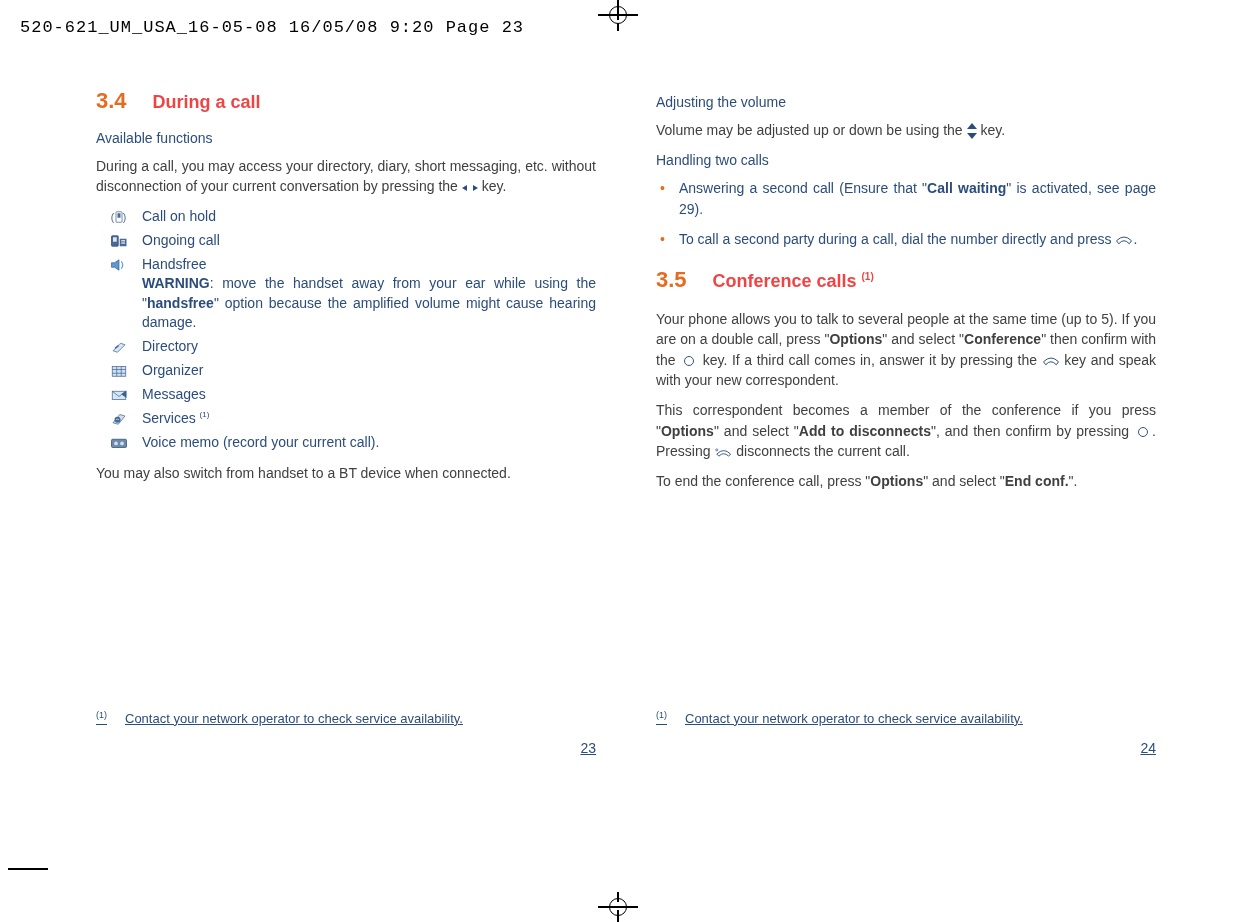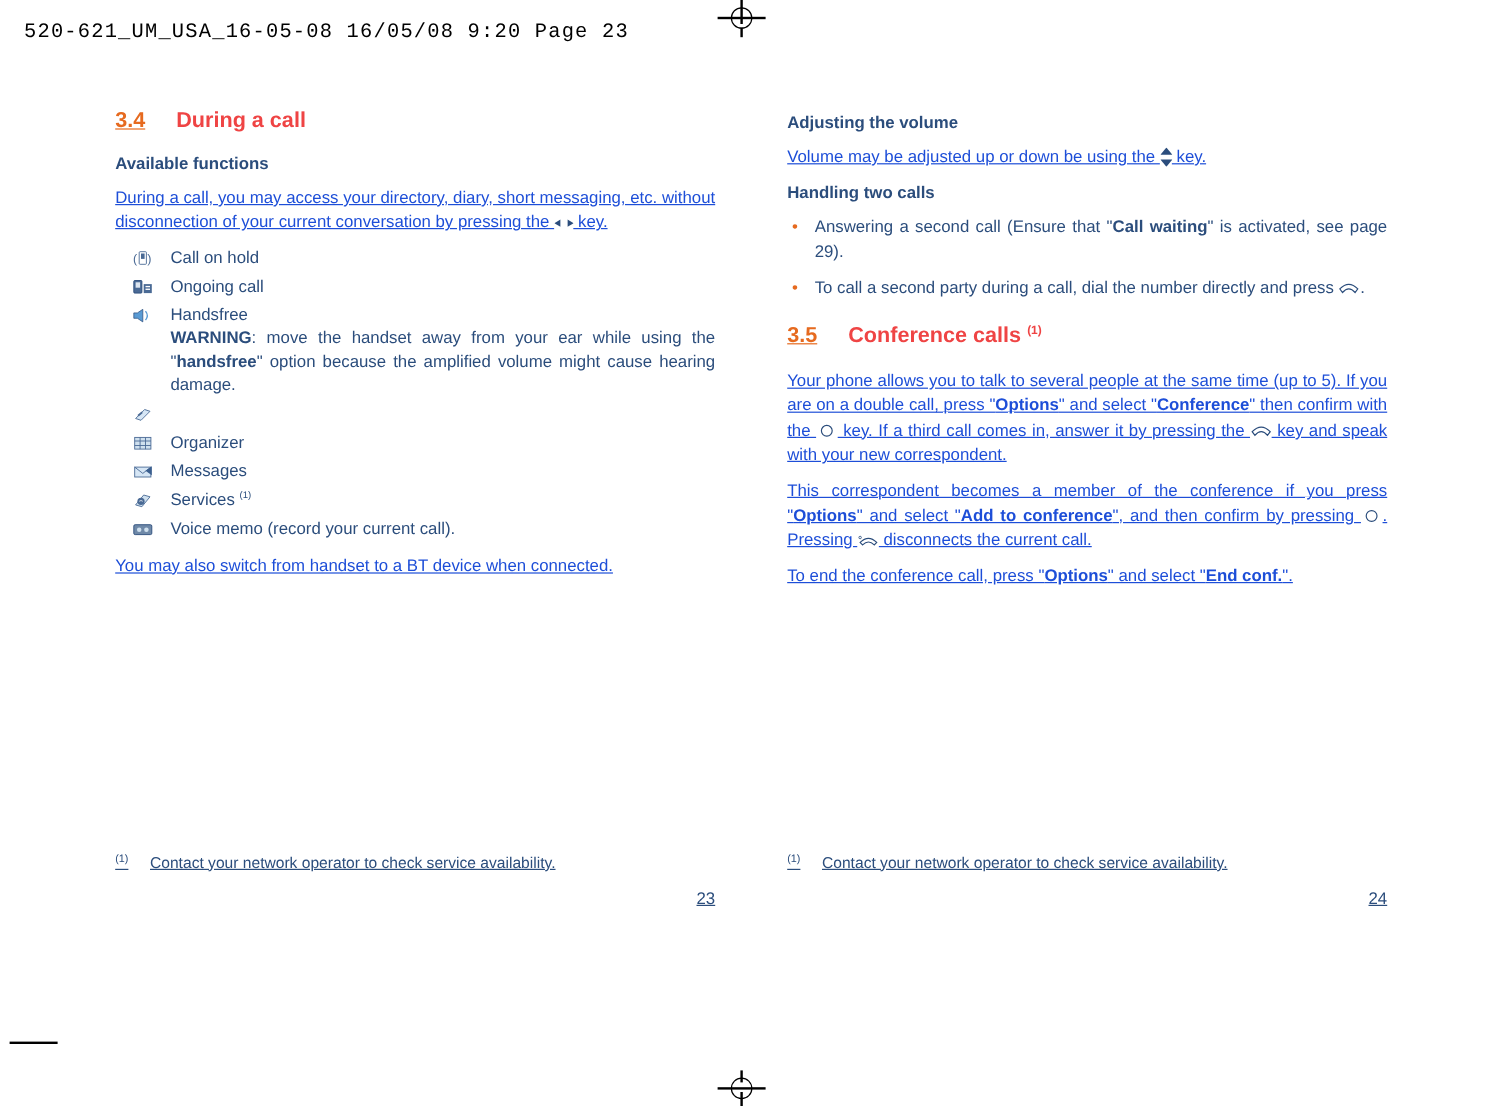--- a/index.html
+++ b/index.html
@@ -23,25 +23,25 @@
     font-family: "Courier New", monospace;
     font-size:17px; letter-spacing:1px; color:#000;text-align:right;
   }
   .pages {
     display:flex; flex-direction:row;
     position:absolute; top:88px; left:96px;
     width:1060px;
   }
   .page { width:500px; position:relative; }
   .page-left { margin-right:60px; }
-  .sec-num { color:#e66a1f; font-size:18px; font-weight:bold;text-decoration:underline; }
+  .sec-num { color:#e66a1f; font-size:22px; font-weight:bold; }
   .sec-title { color:#ef4444; font-size:18px; font-weight:bold; margin-left:20px; }
   h2 { margin-bottom:16px; }
-  .subhead { color:#2b4d7c; font-size:14px; font-weight:bold; margin:12px 0 10px; }
-  p { color:#1d4ed8; line-height:1.45; text-align:justify; margin-bottom:10px;text-decoration:underline; }
+  .subhead { color:#2b4d7c; font-size:14px; font-weight:normal; margin:12px 0 10px; }
+  p { color:#404040; line-height:1.45; text-align:justify; margin-bottom:10px; }
   .func-list { margin:6px 0 10px; }
   .func-row { display:flex; align-items:flex-start; margin-bottom:4px; line-height:1.4; }
   .func-icon { width:46px; flex:0 0 46px; display:flex; justify-content:center; align-items:center; height:20px; }
   .func-text { flex:1; color:#2b4d7c; text-align:justify; }
   .footnote-area { position:absolute; bottom:38px; left:0; width:100%;text-decoration:underline; }
   .footnote { font-size:13px; color:#2b4d7c; }
   .fnmark { font-size:9px; vertical-align:super; margin-right:18px; }
   .pagenum { text-align:right; font-size:14px; color:#2b4d7c; margin-top:14px; }
   .page-left .page-body, .page-right .page-body { height:700px; position:relative; }
   ul.bullets { list-style:none; padding:0; margin:0 0 10px; }
@@ -130,20 +130,21 @@
             <span class="bold">WARNING</span><span>: move the handset away from your ear while using the "</span><span class="bold">handsfree</span><span>" option because the amplified volume might cause hearing damage.</span>
           </div>
         </div>
         <div class="func-row">
           <div class="func-icon">
               <svg class="ic" viewBox="0 0 24 18">
                 <path d="M4 14 L14 4 L20 6 L10 16 Z" fill="#d6e6f5" stroke="#4a6a95"></path>
                 <rect x="6" y="8" width="6" height="2" transform="rotate(-40 9 9)" fill="#4a6a95"></rect>
               </svg>
             </div>
+          <div class="func-text">Directory</div>
         </div>
         <div class="func-row">
           <div class="func-icon">
               <svg class="ic" viewBox="0 0 24 18">
                 <rect x="3" y="3" width="18" height="13" fill="#cfe0ee" stroke="#4a6a95"></rect>
                 <line x1="9" y1="3" x2="9" y2="16" stroke="#4a6a95"></line>
                 <line x1="15" y1="3" x2="15" y2="16" stroke="#4a6a95"></line>
                 <line x1="3" y1="7" x2="21" y2="7" stroke="#4a6a95"></line>
                 <line x1="3" y1="12" x2="21" y2="12" stroke="#4a6a95"></line>
               </svg>
@@ -224,21 +225,21 @@
 
       <p>
         <span>Your phone allows you to talk to several people at the same time (up to 5). If you are on a double call, press "</span><span class="bold">Options</span><span>" and select "</span><span class="bold">Conference</span><span>" then confirm with the </span><span class="inline-icon"><svg viewBox="0 0 16 16">
               <circle cx="8" cy="8" r="6" fill="none" stroke="#2b4d7c" stroke-width="1.3"></circle>
             </svg></span><span> key. If a third call comes in, answer it by pressing the </span><span class="inline-icon"><svg viewBox="0 0 24 14">
               <path d="M2 8 Q12 -2 22 8 L19 12 Q12 4 5 12 Z" fill="none" stroke="#2b4d7c" stroke-width="1.3"></path>
             </svg></span><span> key and speak with your new correspondent.</span>
       </p>
 
       <p>
-        <span>This correspondent becomes a member of the conference if you press "</span><span class="bold">Options</span><span>" and select "</span><span class="bold">Add to conference</span><span>", and then confirm by pressing </span><span class="inline-icon"><svg viewBox="0 0 16 16">
+        <span>This correspondent becomes a member of the conference if you press "</span><span class="bold">Options</span><span>" and select "</span><span class="bold">Add to disconnects</span><span>", and then confirm by pressing </span><span class="inline-icon"><svg viewBox="0 0 16 16">
               <circle cx="8" cy="8" r="6" fill="none" stroke="#2b4d7c" stroke-width="1.3"></circle>
             </svg></span><span>. Pressing </span><span class="inline-icon"><svg viewBox="0 0 26 14">
               <circle cx="4" cy="4" r="1.5" fill="none" stroke="#2b4d7c"></circle>
               <path d="M4 10 Q14 0 24 10 L21 13 Q14 6 7 13 Z" fill="none" stroke="#2b4d7c" stroke-width="1.3"></path>
             </svg></span><span> disconnects the current call.</span>
       </p>
 
       <p>
         <span>To end the conference call, press "</span><span class="bold">Options</span><span>" and select "</span><span class="bold">End conf.</span><span>".</span>
       </p>

